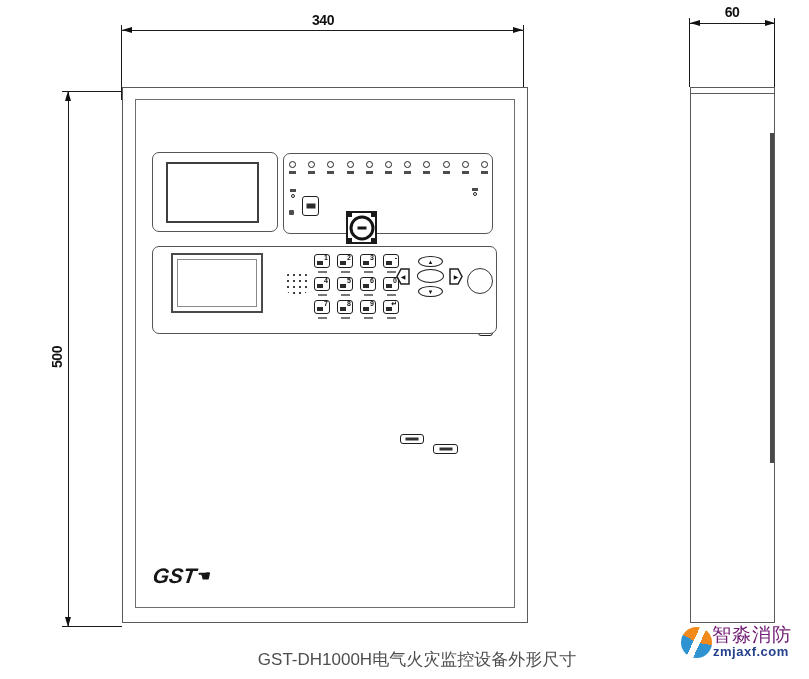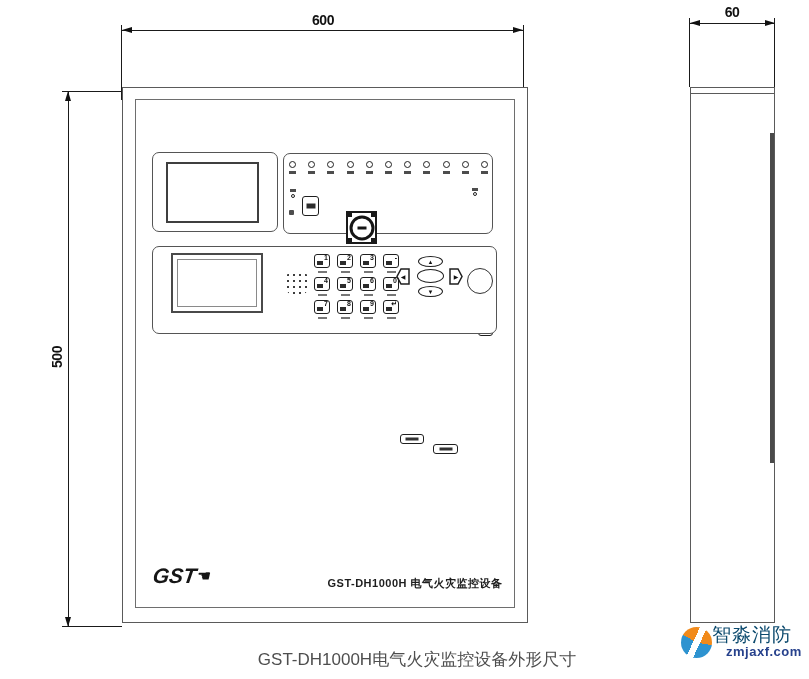--- a/index.html
+++ b/index.html
@@ -59,34 +59,34 @@
   
   .gst{font-style:italic;font-weight:900;font-size:21px;color:#161616;letter-spacing:0;
        transform:skewX(-8deg);display:inline-block;}
   .gst::after{content:"\261A";font-style:normal;font-size:15px;margin-left:1px;vertical-align:2px;}
   .model{font-size:11px;font-weight:bold;color:#1d1d1d;letter-spacing:0.5px;text-align:center;white-space:nowrap;}
   .caption{font-size:17px;color:#4e4e4e;text-align:center;white-space:nowrap;}
   .wm-logo{width:31px;height:31px;border-radius:50%;
            background:
              linear-gradient(115deg, rgba(255,255,255,0) 42%, #fff 42% 58%, rgba(255,255,255,0) 58%),
              conic-gradient(from -60deg, #f18a1b 0 160deg, #2e93d0 160deg 360deg);}
-  .wm-name{font-size:19px;color:#0c4a6e;letter-spacing:1px;white-space:nowrap;}
+  .wm-name{font-size:19px;color:#701a75;letter-spacing:1px;white-space:nowrap;}
   .wm-site{font-size:13px;font-weight:bold;color:#26418c;letter-spacing:0.5px;white-space:nowrap;}
 </style>
 </head>
 <body>
 
 <div id="canvas">
 
   <div class="abs dimline" style="left:121px;top:25px;width:1px;height:75px;"></div>
   <div class="abs dimline" style="left:523px;top:25px;width:1px;height:100px;"></div>
   <div class="abs dimline" style="left:121px;top:30px;width:403px;height:1px;"></div>
   <div class="abs arr l" style="left:122px;top:27px;"></div>
   <div class="abs arr r" style="left:513px;top:27px;"></div>
-  <div class="abs dimtxt" style="left:293px;top:12px;width:60px;">600</div>
+  <div class="abs dimtxt" style="left:293px;top:12px;width:60px;">340</div>
 
   <div class="abs dimline" style="left:62px;top:91px;width:60px;height:1px;"></div>
   <div class="abs dimline" style="left:62px;top:626px;width:60px;height:1px;"></div>
   <div class="abs dimline" style="left:68px;top:91px;width:1px;height:536px;"></div>
   <div class="abs arrv u" style="left:65px;top:91px;"></div>
   <div class="abs arrv d" style="left:65px;top:617px;"></div>
   <div class="abs dimtxt" style="left:27px;top:349px;width:60px;height:16px;transform:rotate(-90deg);">500</div>
 
   <div class="abs dimline" style="left:689px;top:18px;width:1px;height:69px;"></div>
   <div class="abs dimline" style="left:774px;top:18px;width:1px;height:69px;"></div>
@@ -237,25 +237,24 @@
     <span style="position:relative;">▶</span>
     </div>
   <div class="abs wbtn" style="left:400px;top:296px;width:24px;height:10px;"></div>
   <div class="abs wbtn" style="left:433px;top:296px;width:25px;height:10px;"></div>
 
   <div class="abs" style="left:467px;top:268px;width:26px;height:26px;border:1.5px solid #333;border-radius:50%;background:#fff;"></div>
 
   <div class="abs" style="left:153px;top:564px;width:100px;height:28px;">
     <span class="gst">GST</span>
   </div>
-  <div class="abs model" style="left:325px;top:576px;width:180px;">GST-DH1000H 电气火灾监控设备</div>
 
   <div class="abs oline" style="left:690px;top:87px;width:85px;height:536px;"></div>
   <div class="abs hline" style="left:690px;top:93px;width:85px;"></div>
   <div class="abs" style="left:770px;top:133px;width:4px;height:330px;background:#4a4a4a;"></div>
 
   <div class="abs caption" style="left:252px;top:648px;width:330px;">GST-DH1000H电气火灾监控设备外形尺寸</div>
 
   <div class="abs wm-logo" style="left:681px;top:627px;"></div>
   <div class="abs wm-name" style="left:712px;top:622px;">智淼消防</div>
-  <div class="abs wm-site" style="left:713px;top:644px;margin-left:13px;">zmjaxf.com</div>
+  <div class="abs wm-site" style="left:713px;top:644px;">zmjaxf.com</div>
 
 </div>
 
 </body></html>

